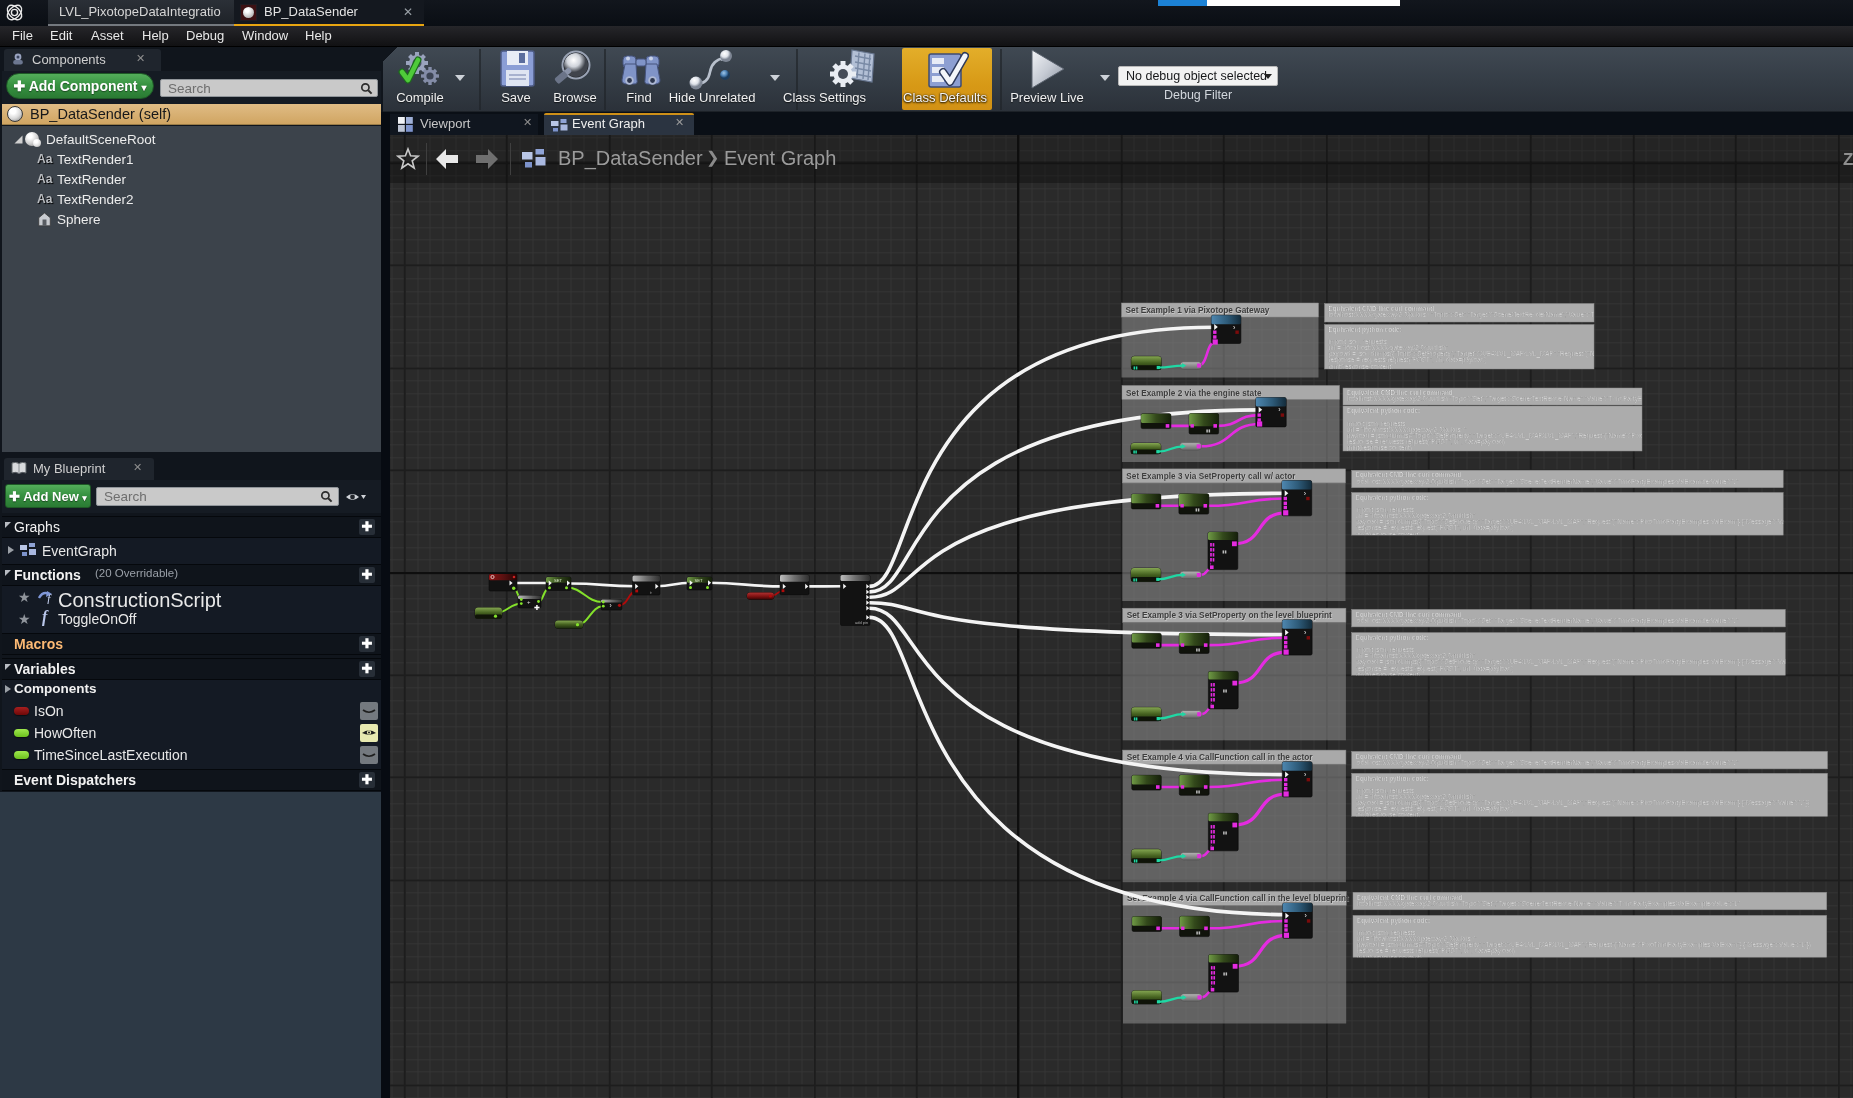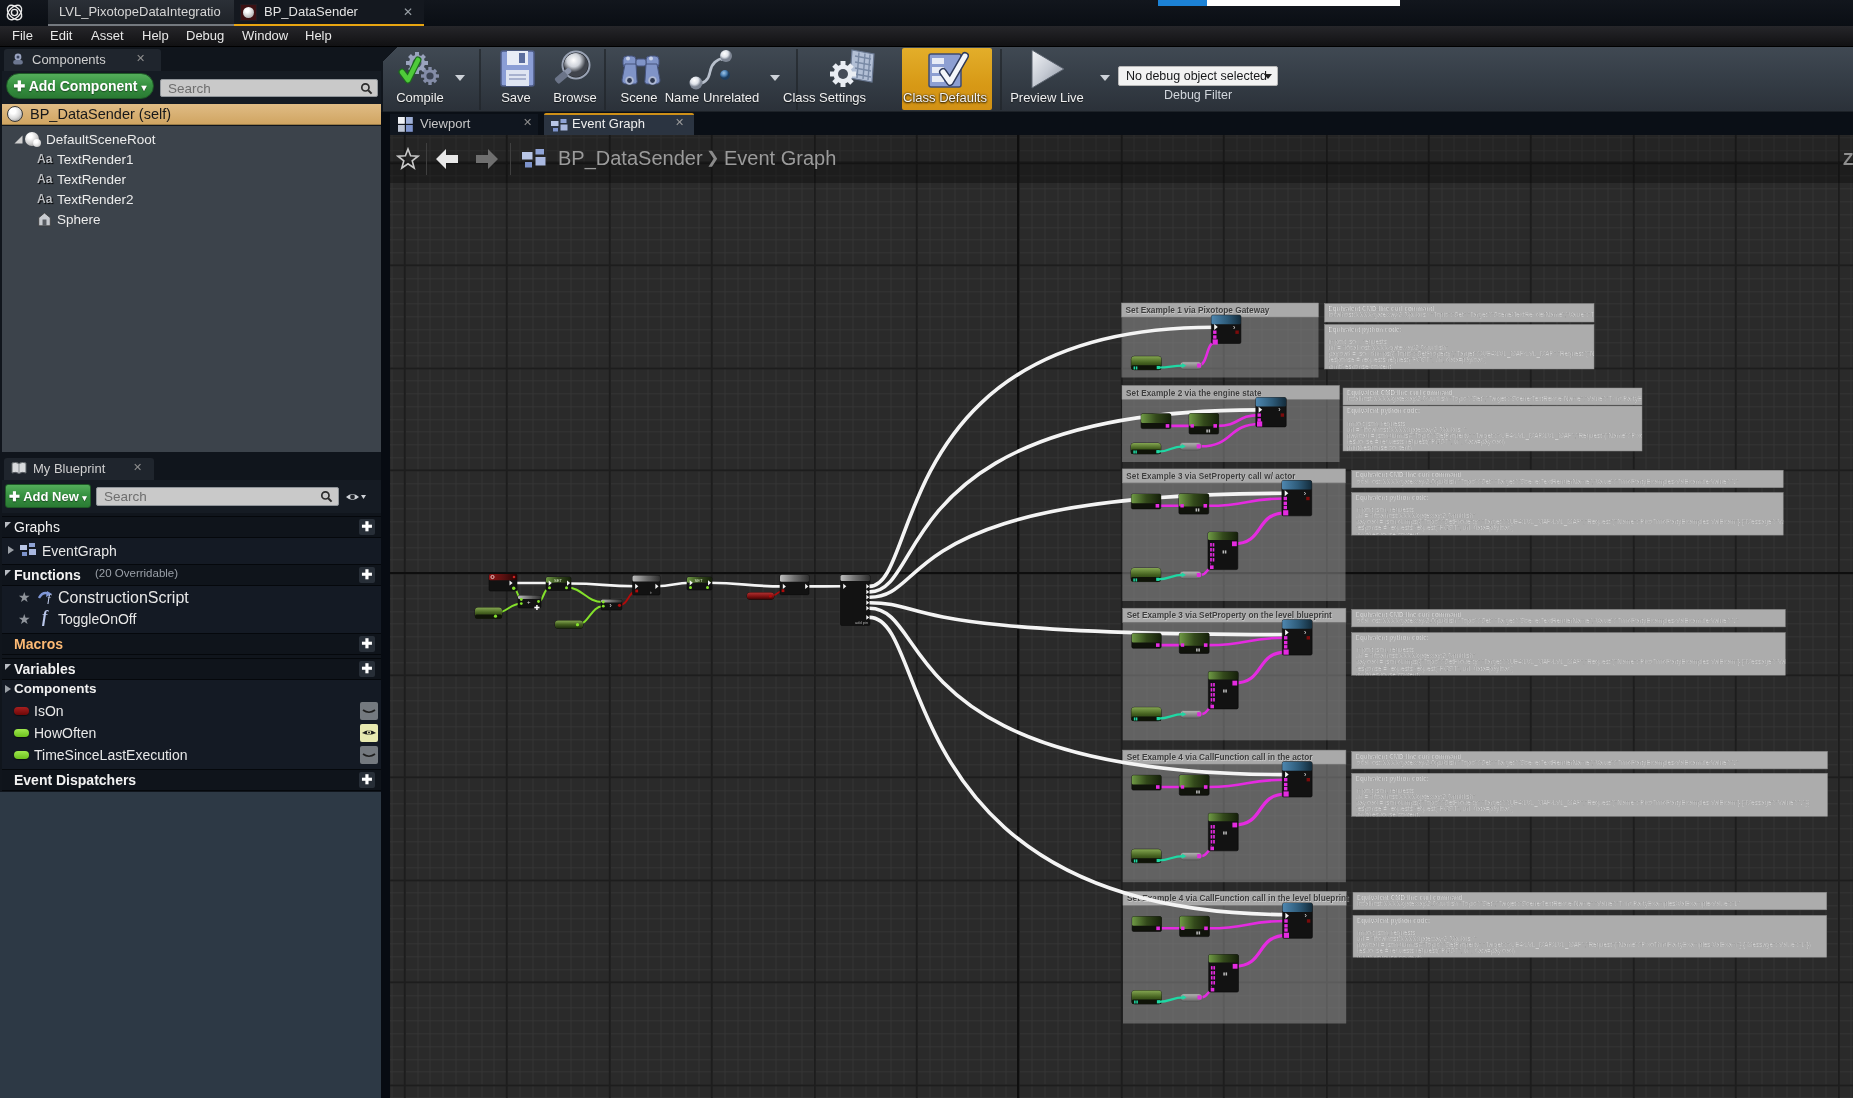--- a/index.html
+++ b/index.html
@@ -122,21 +122,21 @@
 <span class="abs" style="left:5px;top:570px;width:0;height:0;border-top:6px solid #b8bcc2;border-right:6px solid transparent;"></span>
 <span class="abs" style="left:14px;top:567px;color:#f2f2f2;font-size:14px;font-weight:bold">Functions</span>
 <span class="abs" style="left:95px;top:567px;color:#9aa0a8;font-size:11.5px">(20 Overridable)</span>
 <div class="abs" style="left:359px;top:567px;width:16px;height:16px;background:#272e37;border-radius:2px;color:#fff;font-weight:bold;font-size:13px;text-align:center;line-height:16px">✚</div>
 <span class="abs" style="left:18px;top:589px;color:#8f949b;font-size:14px">★</span>
 <svg class="abs" style="left:38px;top:590px" width="18" height="14" viewBox="0 0 18 14">
     <path d="M1 8 Q5 1 11 4" fill="none" stroke="#7f97d8" stroke-width="2.4"></path>
     <path d="M9 1 l5 3 l-6 3 z" fill="#7f97d8"></path>
     <text x="9" y="13" font-size="12" font-style="italic" fill="#c6d2f2" font-family="Liberation Serif,serif">f</text>
   </svg>
-<span class="abs" style="left:58px;top:589px;color:#e8e8e8;font-size:16px">ConstructionScript</span>
+<span class="abs" style="left:58px;top:589px;color:#e8e8e8;font-size:20px">ConstructionScript</span>
 <span class="abs" style="left:18px;top:611px;color:#8f949b;font-size:14px">★</span>
 <span class="abs" style="left:42px;top:608px;color:#b9c6ea;font-size:16px;font-style:italic;font-family:'Liberation Serif',serif;font-weight:bold">f</span>
 <span class="abs" style="left:58px;top:611px;color:#e8e8e8;font-size:14px">ToggleOnOff</span>
 <div class="abs" style="left:2px;top:633px;width:379px;height:22px;background:#0f141b;border-top:1px solid #05080c;border-bottom:1px solid #05080c"></div>
 <span class="abs" style="left:14px;top:636px;color:#fdba74;font-size:14px;font-weight:bold">Macros</span>
 <div class="abs" style="left:359px;top:636px;width:16px;height:16px;background:#272e37;border-radius:2px;color:#fff;font-weight:bold;font-size:13px;text-align:center;line-height:16px">✚</div>
 <div class="abs" style="left:2px;top:658px;width:379px;height:22px;background:#0f141b;border-top:1px solid #05080c;border-bottom:1px solid #05080c"></div>
 <span class="abs" style="left:5px;top:664px;width:0;height:0;border-top:6px solid #b8bcc2;border-right:6px solid transparent;"></span>
 <span class="abs" style="left:14px;top:661px;color:#f2f2f2;font-size:14px;font-weight:bold">Variables</span>
 <div class="abs" style="left:359px;top:661px;width:16px;height:16px;background:#272e37;border-radius:2px;color:#fff;font-weight:bold;font-size:13px;text-align:center;line-height:16px">✚</div>
@@ -225,41 +225,41 @@
 <path d="M26 14 L25 30 Q24 34 28 34 L35 34 Q40 34 40 30 L37 14 Z"></path>
 <rect x="16" y="9" width="10" height="7" rx="2"></rect>
 </g>
 <circle cx="9.5" cy="30.5" r="4.2" fill="#aeb9d4"></circle>
     <circle cx="32.5" cy="30.5" r="4.2" fill="#aeb9d4"></circle>
 <circle cx="9.5" cy="30.5" r="2.4" fill="#2e3850"></circle>
     <circle cx="32.5" cy="30.5" r="2.4" fill="#2e3850"></circle>
 <circle cx="8" cy="8.5" r="2" fill="#c8d2e8"></circle>
     <circle cx="31" cy="8.5" r="2" fill="#c8d2e8"></circle>
 </svg>
-<div class="abs" style="left:569px;top:90px;width:140px;text-align:center;color:#f0f0f0;font-size:13px;text-shadow:0 1px 1px rgba(0,0,0,.6)">Scene</div>
+<div class="abs" style="left:569px;top:90px;width:140px;text-align:center;color:#f0f0f0;font-size:13px;text-shadow:0 1px 1px rgba(0,0,0,.6)">Find</div>
 <svg class="abs" style="left:688px;top:48px" width="48" height="44" viewBox="0 0 48 44">
 <path d="M8 36 Q20 36 22 24 Q24 12 36 10" fill="none" stroke="#b8c0cc" stroke-width="2.6"></path>
 <path d="M33 7 l7 3 l-7 3" fill="#b8c0cc"></path>
 <circle cx="38" cy="8" r="6" fill="url(#gHU1)"></circle>
 <circle cx="8" cy="35" r="6.5" fill="url(#gHU1)"></circle>
 <circle cx="37" cy="27" r="5" fill="url(#gHU2)"></circle>
 <defs>
       <radialGradient id="gHU1" cx=".38" cy=".3">
         <stop offset="0" stop-color="#fff"></stop>
         <stop offset=".6" stop-color="#dfe3ea"></stop>
         <stop offset="1" stop-color="#7e8694"></stop>
       </radialGradient>
 <radialGradient id="gHU2" cx=".38" cy=".3">
         <stop offset="0" stop-color="#9fc6e8"></stop>
         <stop offset=".6" stop-color="#4b7fb2"></stop>
         <stop offset="1" stop-color="#1d3c5c"></stop>
       </radialGradient>
     </defs>
 </svg>
-<div class="abs" style="left:642px;top:90px;width:140px;text-align:center;color:#f0f0f0;font-size:13px;text-shadow:0 1px 1px rgba(0,0,0,.6)">Name Unrelated</div>
+<div class="abs" style="left:642px;top:90px;width:140px;text-align:center;color:#f0f0f0;font-size:13px;text-shadow:0 1px 1px rgba(0,0,0,.6)">Hide Unrelated</div>
 <span class="abs" style="left:770px;top:75px;width:0;height:0;border-left:5px solid transparent;border-right:5px solid transparent;border-top:6px solid #cdd2d8"></span>
 <div class="abs" style="left:796px;top:49px;width:2px;height:61px;background:linear-gradient(#2a3036,#23282e)"></div>
 <svg class="abs" style="left:828px;top:48px" width="50" height="44" viewBox="0 0 50 44">
 <g opacity=".95">
       <path d="M24 2 L46 6 L44 34 L22 30 Z" fill="#b9c6dd" stroke="#6b7a94" stroke-width="1.2"></path>
 <g stroke="#7d8eaa" stroke-width="1.4">
 <line x1="27" y1="8" x2="43" y2="11"></line>
         <line x1="27" y1="14" x2="43" y2="17"></line>
         <line x1="27" y1="20" x2="43" y2="23"></line>
         <line x1="27" y1="26" x2="43" y2="29"></line>

